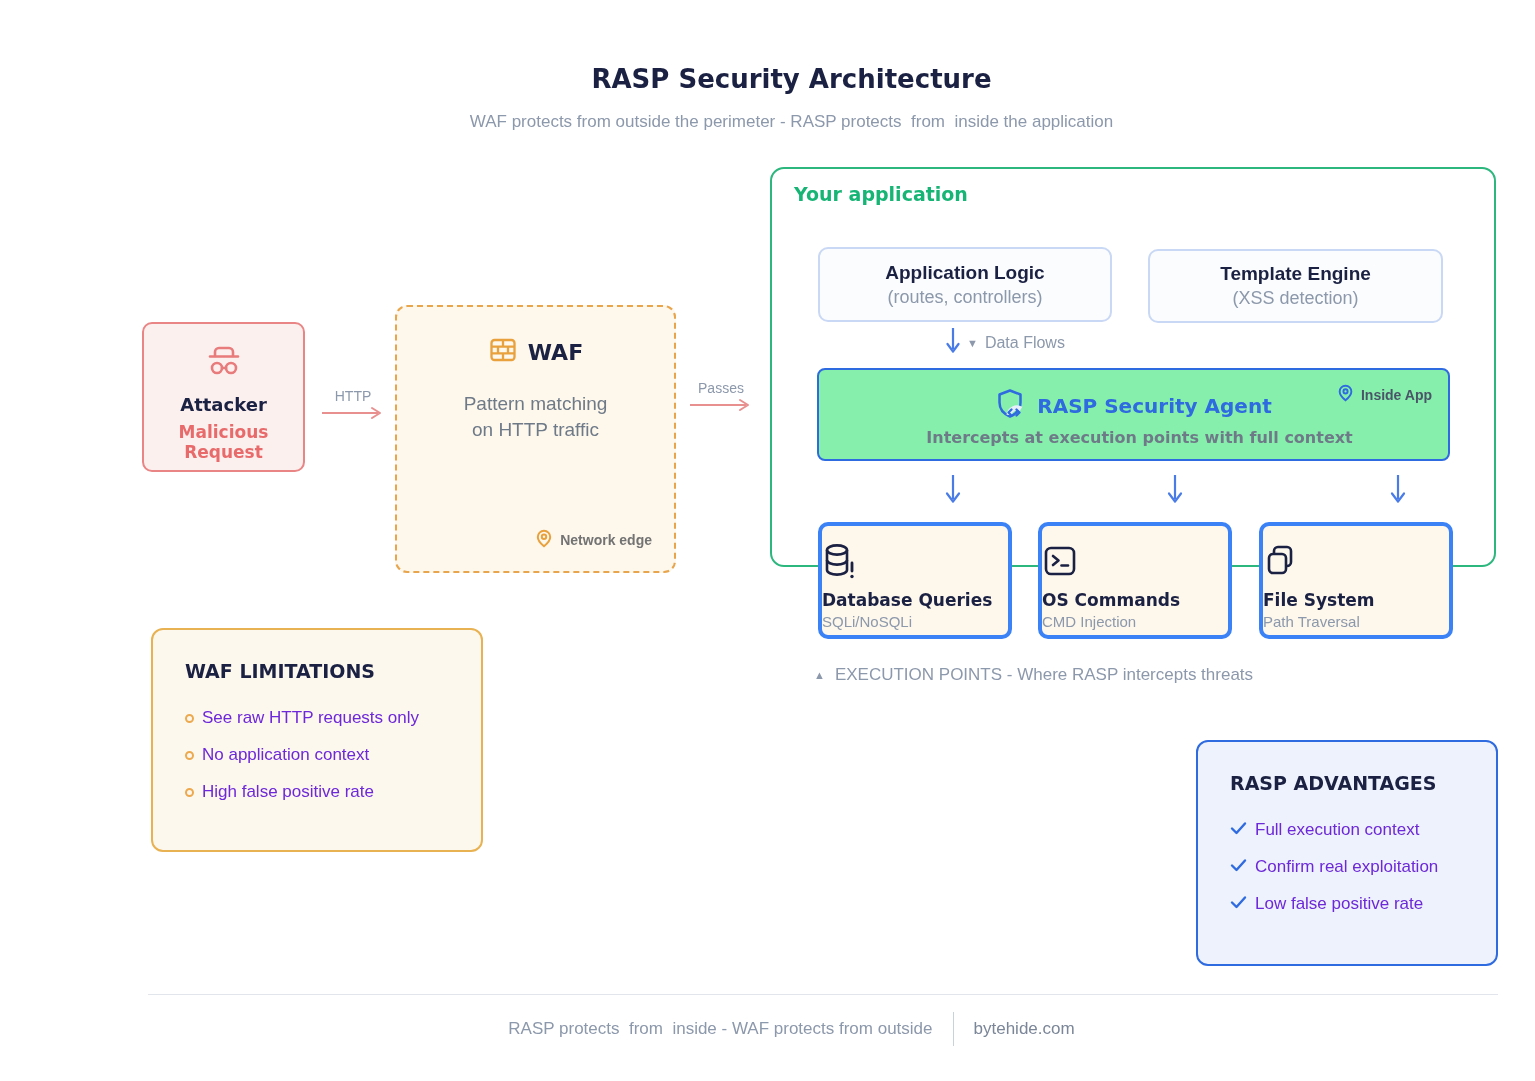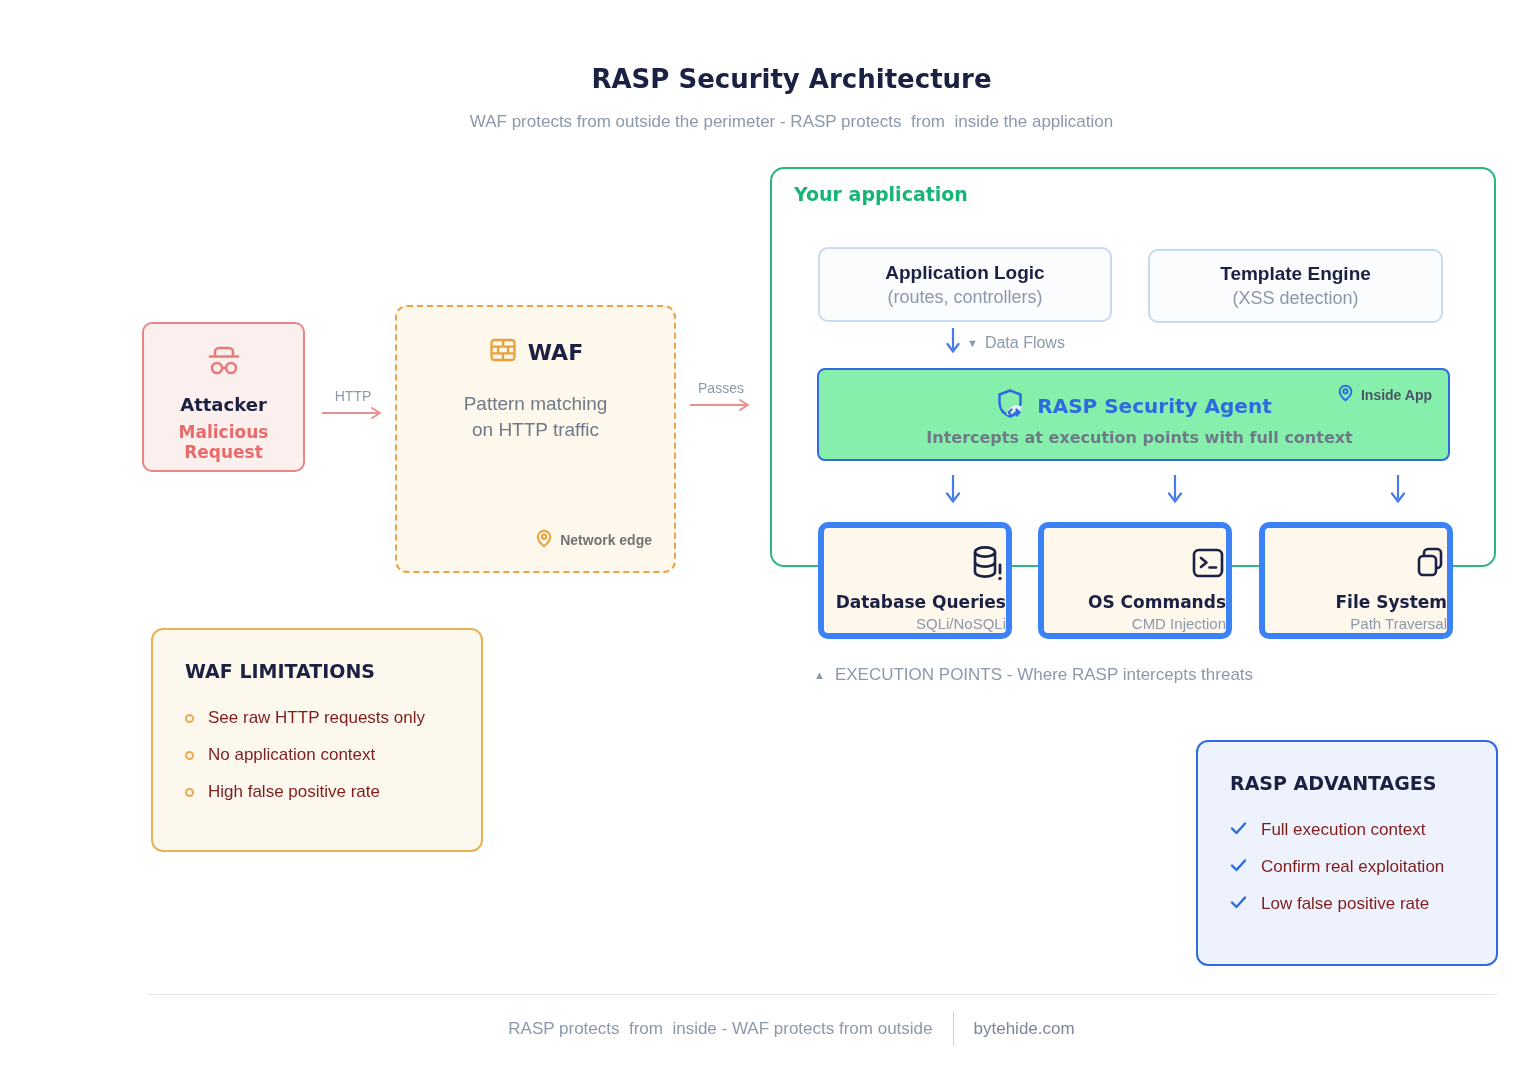--- a/index.html
+++ b/index.html
@@ -141,23 +141,23 @@
   }
 
   .down-arrow-1 { left: 125px; top: 305px; }
   .down-arrow-2 { left: 347px; top: 305px; }
   .down-arrow-3 { left: 570px; top: 305px; }
 
   
   .exec-box {
     position: absolute; top: 353px; width: 194px; height: 117px;
     background: #fdf7ec;
-    border: 6px solid #3b82f6;
+    border: 4px solid #3b82f6;
     border-radius: 10px;
-    display: flex; flex-direction: column; align-items: flex-end;
+    display: flex; flex-direction: column; align-items: flex-start;
     padding-top: 14px;
   }
   .exec-box-1 { left: 46px; }
   .exec-box-2 { left: 266px; }
   .exec-box-3 { left: 487px; }
   .exec-title {
     margin-top: 8px;
     font-family: "DejaVu Sans", sans-serif;
     font-size: 17px; font-weight: 700; color: #1b2142;
   }
@@ -184,22 +184,22 @@
     left: 1148px; top: 740px; width: 302px; height: 226px;
     background: #edf2fc;
     border: 2px solid #2e6ae0;
   }
   .note-title {
     font-family: "DejaVu Sans", sans-serif;
     font-size: 19px; font-weight: 700; color: #1b2142;
     margin-bottom: 26px;
   }
   .note-item {
-    display: flex; align-items: center; gap: 14px;
-    font-size: 17px; color: #7f1d1d;
+    display: flex; align-items: center; gap: 8px;
+    font-size: 17px; color: #6d28d9;
     margin-bottom: 17px;
   }
   .bullet-circle {
     width: 9px; height: 9px; flex: 0 0 9px;
     border: 2px solid #eca94e; border-radius: 50%;
   }
 
   
   .footer-divider {
     left: 100px; top: 994px; width: 1350px; height: 1px;

